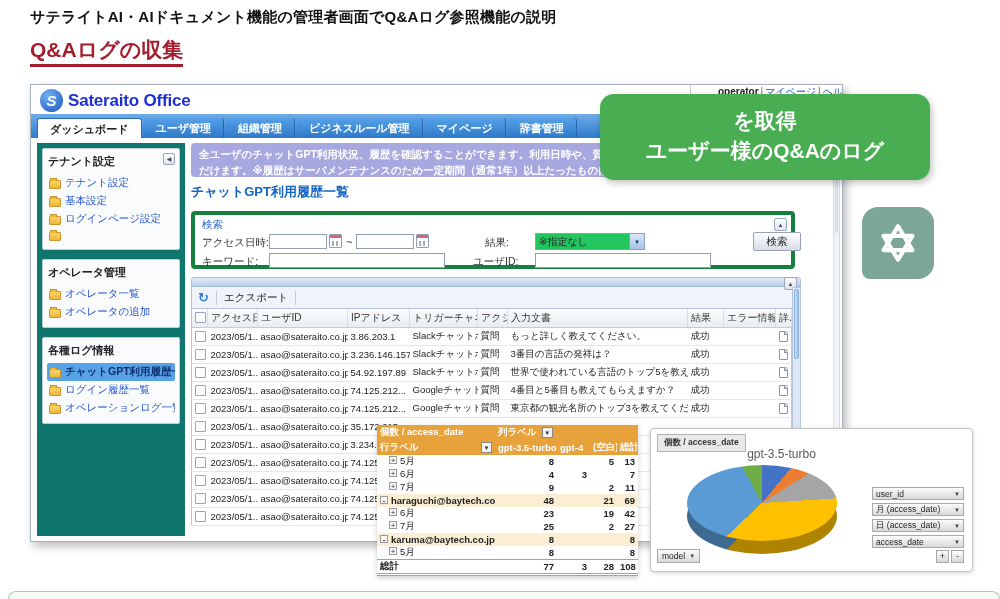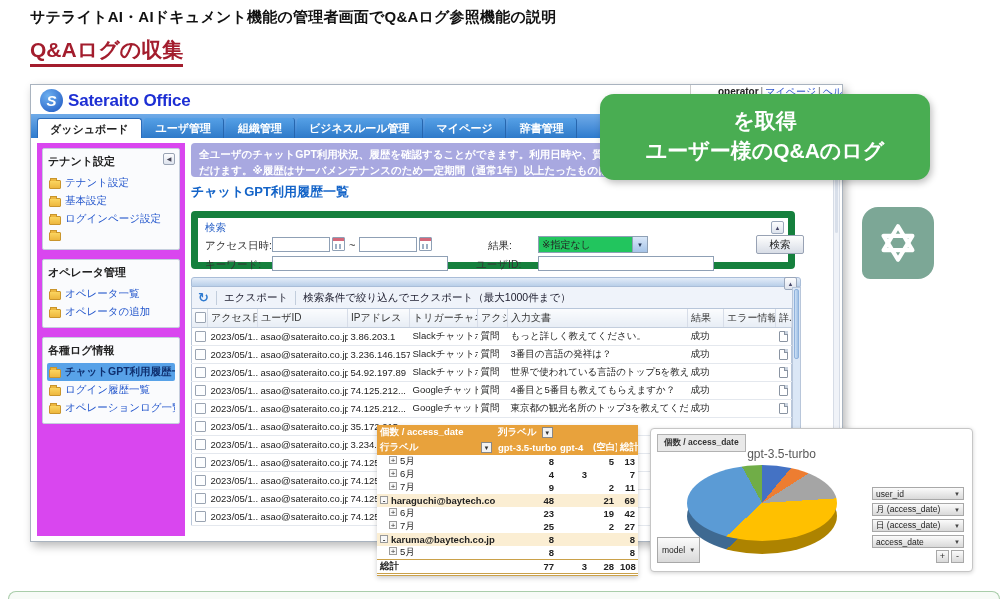--- a/index.html
+++ b/index.html
@@ -18,35 +18,35 @@
   .userbar a { color:#2a52cc; text-decoration:none; }
   .logo-row { position:absolute; left:9px; top:4px; display:flex; align-items:center; gap:5px; }
   .s-logo { width:23px; height:23px; border-radius:50%; background:radial-gradient(circle at 35% 30%, #6db0f0, #1d55c0); color:#fff; font-weight:bold; font-style:italic; font-size:15px; display:flex; align-items:center; justify-content:center; }
   .brand { font-size:17px; font-weight:bold; color:#1d2fd4; letter-spacing:-0.2px; }
 
   .tabbar { position:absolute; left:0; right:0; top:29px; height:24px; background:linear-gradient(#70abe8,#2e7bce); display:flex; align-items:flex-end; padding-left:6px; }
   .tab { height:20px; line-height:20px; padding:0 12px; font-size:11px; font-weight:bold; color:#fff; background:linear-gradient(#55a0e6,#2f7ac9); border-right:1px solid #2766ae; border-radius:3px 3px 0 0; margin-right:2px; white-space:nowrap; cursor:default; }
   .tab.active { background:#fff; color:#222; border:1px solid #2b6cba; border-bottom:none; }
 
   
-  .sidebar { position:absolute; left:6px; top:58px; width:148px; bottom:5px; background:#d946ef; padding:5px; overflow:hidden; }
+  .sidebar { position:absolute; left:6px; top:58px; width:148px; bottom:5px; background:#0f766e; padding:5px; overflow:hidden; }
   .side-box { background:#fafbfd; border:1px solid #c5cedd; border-radius:2px; padding:4px 4px 6px; margin-bottom:9px; position:relative; }
   .side-head { font-size:11px; font-weight:bold; color:#222; margin:1px 0 5px 1px; }
   .side-collapse { position:absolute; right:4px; top:4px; width:12px; height:12px; border:1px solid #9aa4b4; background:linear-gradient(#fdfdfe,#dee4ee); font-size:6px; color:#445; text-align:center; line-height:11px; border-radius:2px; }
   .side-item { display:flex; align-items:center; gap:4px; font-size:10.5px; color:#2356cc; padding:2px 2px; white-space:nowrap; overflow:hidden; border-radius:2px; cursor:default; }
   .side-item.sel { background:#58a2e8; color:#0f3070; font-weight:bold; }
   .folder { width:12px; height:9px; flex:0 0 auto; background:linear-gradient(#fbd560,#edb73e); border:1px solid #c9952c; border-radius:1px; position:relative; margin-top:2px; }
   .folder::before { content:""; position:absolute; top:-3px; left:0; width:5px; height:2px; background:#edb73e; border:1px solid #c9952c; border-bottom:none; }
 
   
   .main { position:absolute; left:160px; top:56px; width:614px; bottom:0; }
   .notice { position:absolute; left:0; top:2px; width:606px; height:34px; background:#a8a8e0; border-radius:4px; color:#fff; font-size:10.5px; line-height:1.55; padding:3px 8px; overflow:hidden; font-weight:bold; }
   .page-title { position:absolute; left:0; top:42px; font-size:13px; font-weight:bold; color:#1464c8; }
 
-  .search-panel { position:absolute; left:0; top:70px; width:604px; height:58px; border:7px solid #15803d; border-radius:4px; background:#fff;text-decoration:underline; }
+  .search-panel { position:absolute; left:0; top:70px; width:604px; height:58px; border:4px solid #15803d; border-radius:4px; background:#fff;text-decoration:underline; }
   .sp-label { position:absolute; left:7px; top:3px; font-size:10.5px; color:#2a62c8; }
   .collapse-btn { position:absolute; right:4px; top:3px; width:13px; height:13px; border:1px solid #9aa7bb; background:linear-gradient(#fdfdfe,#dde3ed); font-size:6px; color:#446; text-align:center; line-height:12px; border-radius:2px; }
   .f-label { position:absolute; font-size:10.5px; color:#333; }
   .txt { position:absolute; height:15px; border:1px solid #8fa0b5; font-size:10px; padding:0 2px; background:#fff; }
   .cal { position:absolute; width:13px; height:14px; border:1px solid #8fa0b5; background:#fff; border-radius:1px; }
   .cal::before { content:""; position:absolute; left:0; right:0; top:0; height:3px; background:#d4687a; }
   .cal::after { content:""; position:absolute; left:2px; right:2px; top:6px; height:5px; background:repeating-linear-gradient(90deg,#9fb0c5 0 2px,#fff 2px 4px); }
   .tilde { position:absolute; font-size:11px; color:#333; }
   .selectbox { position:absolute; height:17px; border:1px solid #8fa0b5; background:#22c55e; display:flex; align-items:center; }
   .sel-val { font-size:10px; color:#222; padding:0 3px; flex:1; white-space:nowrap; }
@@ -91,21 +91,21 @@
   .chart-panel { position:absolute; left:650px; top:428px; width:323px; height:144px; background:#fff; border:1px solid #c6c6c6; border-radius:4px; box-shadow:0 1px 4px rgba(0,0,0,.18); }
   .corner-btn { position:absolute; left:6px; top:5px; padding:2px 6px; background:#e9e9e9; border:1px solid #b2b2b2; font-size:8.5px; font-weight:bold; color:#333; }
   .chart-title { position:absolute; left:0; right:60px; top:18px; text-align:center; font-size:12px; color:#595959; }
   .pie-wrap { position:absolute; left:36px; top:36px; width:152px; height:95px; }
   .pie-side, .pie-top { position:absolute; left:0; width:150px; height:76px; border-radius:50%; }
   .pie-side { top:13px; filter:brightness(.68); }
   .pie-top { top:0; }
   .fieldbtns { position:absolute; right:8px; top:58px; width:92px; }
   .fieldbtn { height:13px; margin-bottom:3px; background:linear-gradient(#fbfbfb,#d9d9d9); border:1px solid #a8a8a8; font-size:8.5px; color:#222; display:flex; align-items:center; justify-content:space-between; padding:0 3px; }
   .fb-arrow { font-size:6px; color:#444; }
-  .model-btn { position:absolute; left:6px; bottom:8px; height:26px; background:linear-gradient(#fbfbfb,#d9d9d9); border:1px solid #a8a8a8; font-size:8.5px; color:#222; display:flex; align-items:center; gap:4px; padding:0 4px; }
+  .model-btn { position:absolute; left:6px; bottom:8px; height:14px; background:linear-gradient(#fbfbfb,#d9d9d9); border:1px solid #a8a8a8; font-size:8.5px; color:#222; display:flex; align-items:center; gap:4px; padding:0 4px; }
   .zoombox { position:absolute; right:8px; bottom:8px; display:flex; gap:2px; }
   .zoombtn { width:13px; height:13px; background:linear-gradient(#fbfbfb,#d9d9d9); border:1px solid #a8a8a8; font-size:9px; color:#333; text-align:center; line-height:11px; }
 
   
   .callout { position:absolute; left:600px; top:94px; width:330px; height:86px; background:#49ad52; border-radius:14px; box-shadow:2px 3px 7px rgba(0,0,0,.25); color:#fff; font-size:21px; font-weight:bold; text-align:center; padding-top:12px; line-height:1.45; }
   .gpt-badge { position:absolute; left:862px; top:207px; width:72px; height:72px; background:#7CA796; border-radius:16px 16px 16px 8px; display:flex; align-items:center; justify-content:center; }
 
   .bottom-strip { position:absolute; left:8px; top:591px; width:992px; height:9px; background:#f7fbf7; border:1px solid #a9cdaa; border-bottom:none; border-radius:8px 8px 0 0; }
 </style>
 </head>
@@ -209,21 +209,20 @@
 
       <div class="list-panel">
         <div class="list-strip">
           <div class="collapse-btn"><span>▲</span></div>
         </div>
         <div class="toolbar">
           <span class="refresh">↻</span>
           <span class="tdiv"></span>
           <a href="#">エクスポート</a>
           <span class="tdiv"></span>
-          <a href="#">検索条件で絞り込んでエクスポート（最大1000件まで）</a>
         </div>
         <table class="grid">
           <colgroup>
             <col style="width:16px">
               <col style="width:50px">
               <col style="width:90px">
               <col style="width:62px">
               <col style="width:68px">
             <col style="width:30px">
               <col style="width:180px">

